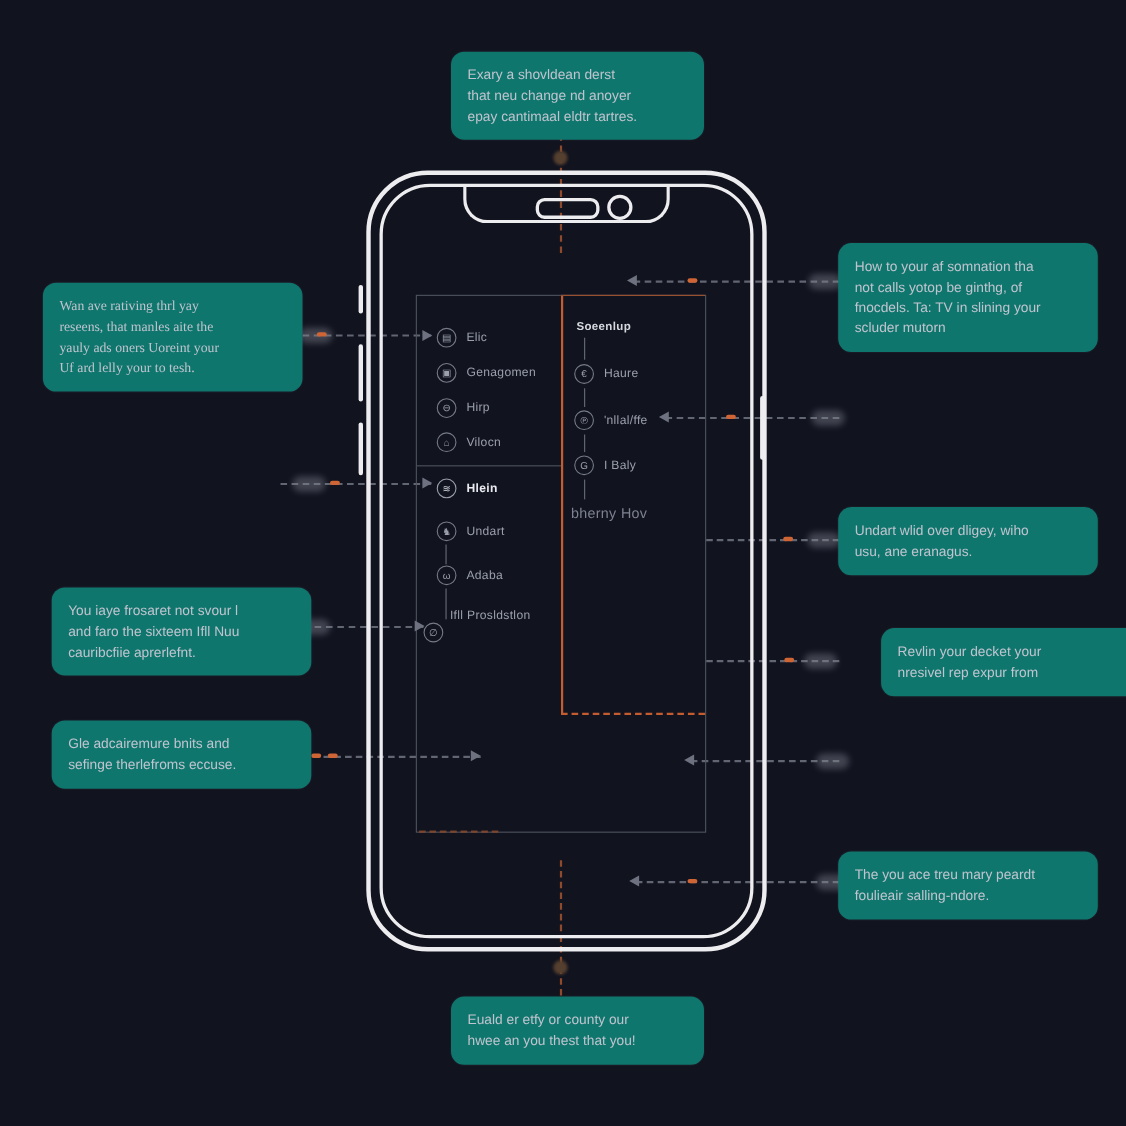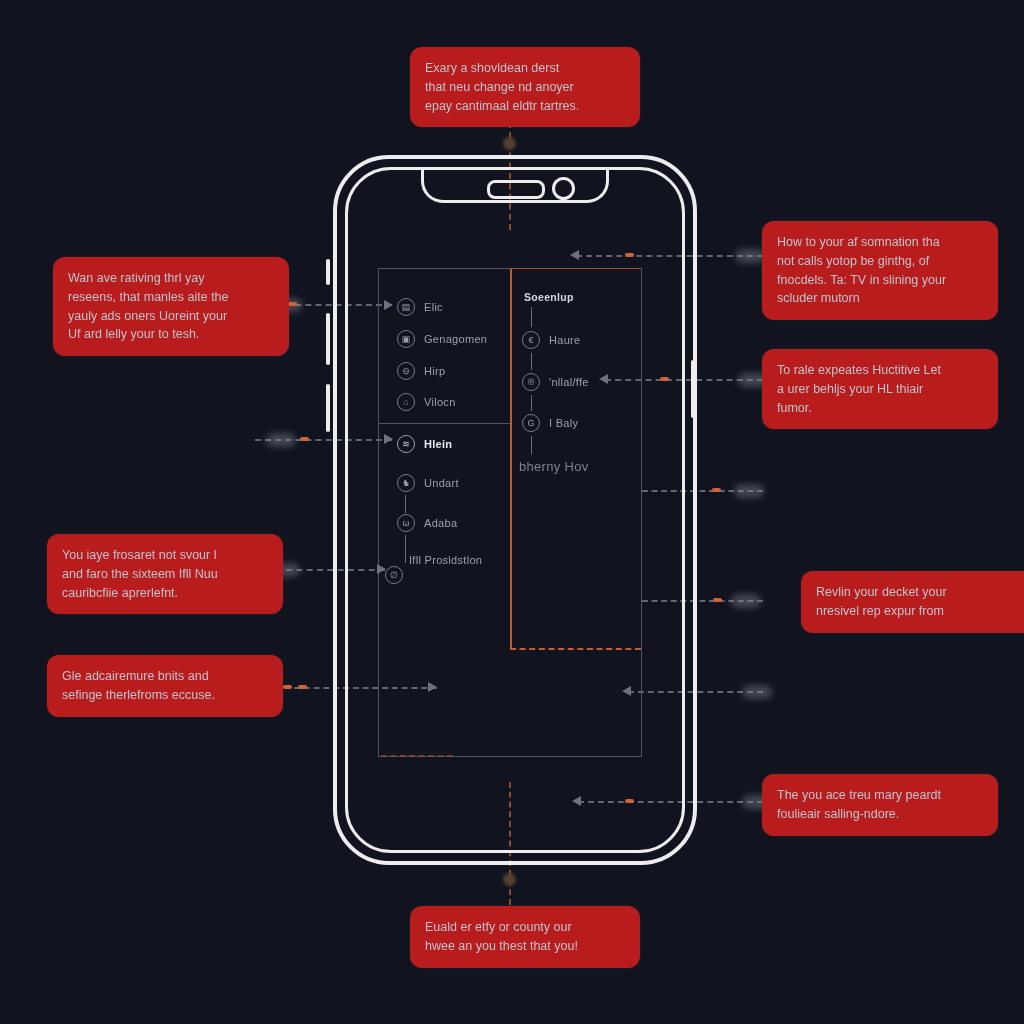--- a/index.html
+++ b/index.html
@@ -1,20 +1,20 @@
 <!DOCTYPE html>
 <html><head>
 <meta charset="utf-8">
 <style>
   html,body{margin:0;padding:0;background:#0b0d17;}
   .stage{position:relative;width:1024px;height:1024px;background:#11131f;
          font-family:"Liberation Sans",sans-serif;overflow:hidden;}
 
   
-  .callout{position:absolute;background:#b91c1c;border-radius:12px;color:#c0c4ce;
+  .callout{position:absolute;background:#0f766e;border-radius:12px;color:#c0c4ce;
            font-size:12.5px;line-height:1.5;padding:12px 15px;white-space:pre-line;
            box-shadow:0 0 0 1px rgba(255,255,255,0.03);z-index:4;}
 
   
   .dash-h{position:absolute;height:0;border-top:2px dashed #626672;z-index:1;}
   .dash-v{position:absolute;width:0;border-left:2px dashed #8f4a2b;z-index:1;}
   .odash{position:absolute;width:9px;height:4px;background:#cf6434;border-radius:2px;
          filter:blur(0.4px);z-index:1;}
   .blob{position:absolute;width:30px;height:14px;border-radius:9px;background:#7d818c;
         opacity:.45;filter:blur(3px);z-index:1;}
@@ -198,35 +198,34 @@
     <div class="vstub" style="left:152px;top:167px;height:18px;"></div>
     <div class="rcol-footer">bherny Hov</div>
   </div>
 
   <div class="callout" style="left:410px;top:47px;width:200px;">Exary a shovldean derst
 that neu change nd anoyer
 epay cantimaal eldtr tartres.</div>
   <div class="callout" style="left:410px;top:906px;width:200px;">Euald er etfy or county our
 hwee an you thest that you!</div>
 
-  <div class="callout" style="left:53px;top:257px;width:206px;">Wan ave rativing thrl yay
+  <div class="callout" style="left:39px;top:257px;width:206px;font-family:Liberation Serif, serif;">Wan ave rativing thrl yay
 reseens, that manles aite the
 yauly ads oners Uoreint your
 Uf ard lelly your to tesh.</div>
   <div class="callout" style="left:47px;top:534px;width:206px;">You iaye frosaret not svour l
 and faro the sixteem Ifll Nuu
 cauribcfiie aprerlefnt.</div>
   <div class="callout" style="left:47px;top:655px;width:206px;">Gle adcairemure bnits and
 sefinge therlefroms eccuse.</div>
 
   <div class="callout" style="left:762px;top:221px;width:206px;">How to your af somnation tha
 not calls yotop be ginthg, of
 fnocdels. Ta: TV in slining your
 scluder mutorn</div>
-  <div class="callout" style="left:762px;top:349px;width:206px;">To rale expeates Huctitive Let
-a urer behljs your HL thiair
-fumor.</div>
+  <div class="callout" style="left:762px;top:461px;width:206px;">Undart wlid over dligey, wiho
+usu, ane eranagus.</div>
   <div class="callout" style="left:762px;top:571px;width:206px;margin-left:39px;">Revlin your decket your
 nresivel rep expur from</div>
   <div class="callout" style="left:762px;top:774px;width:206px;">The you ace treu mary peardt
 foulieair salling-ndore.</div>
 
 </div>
 
 </body></html>

